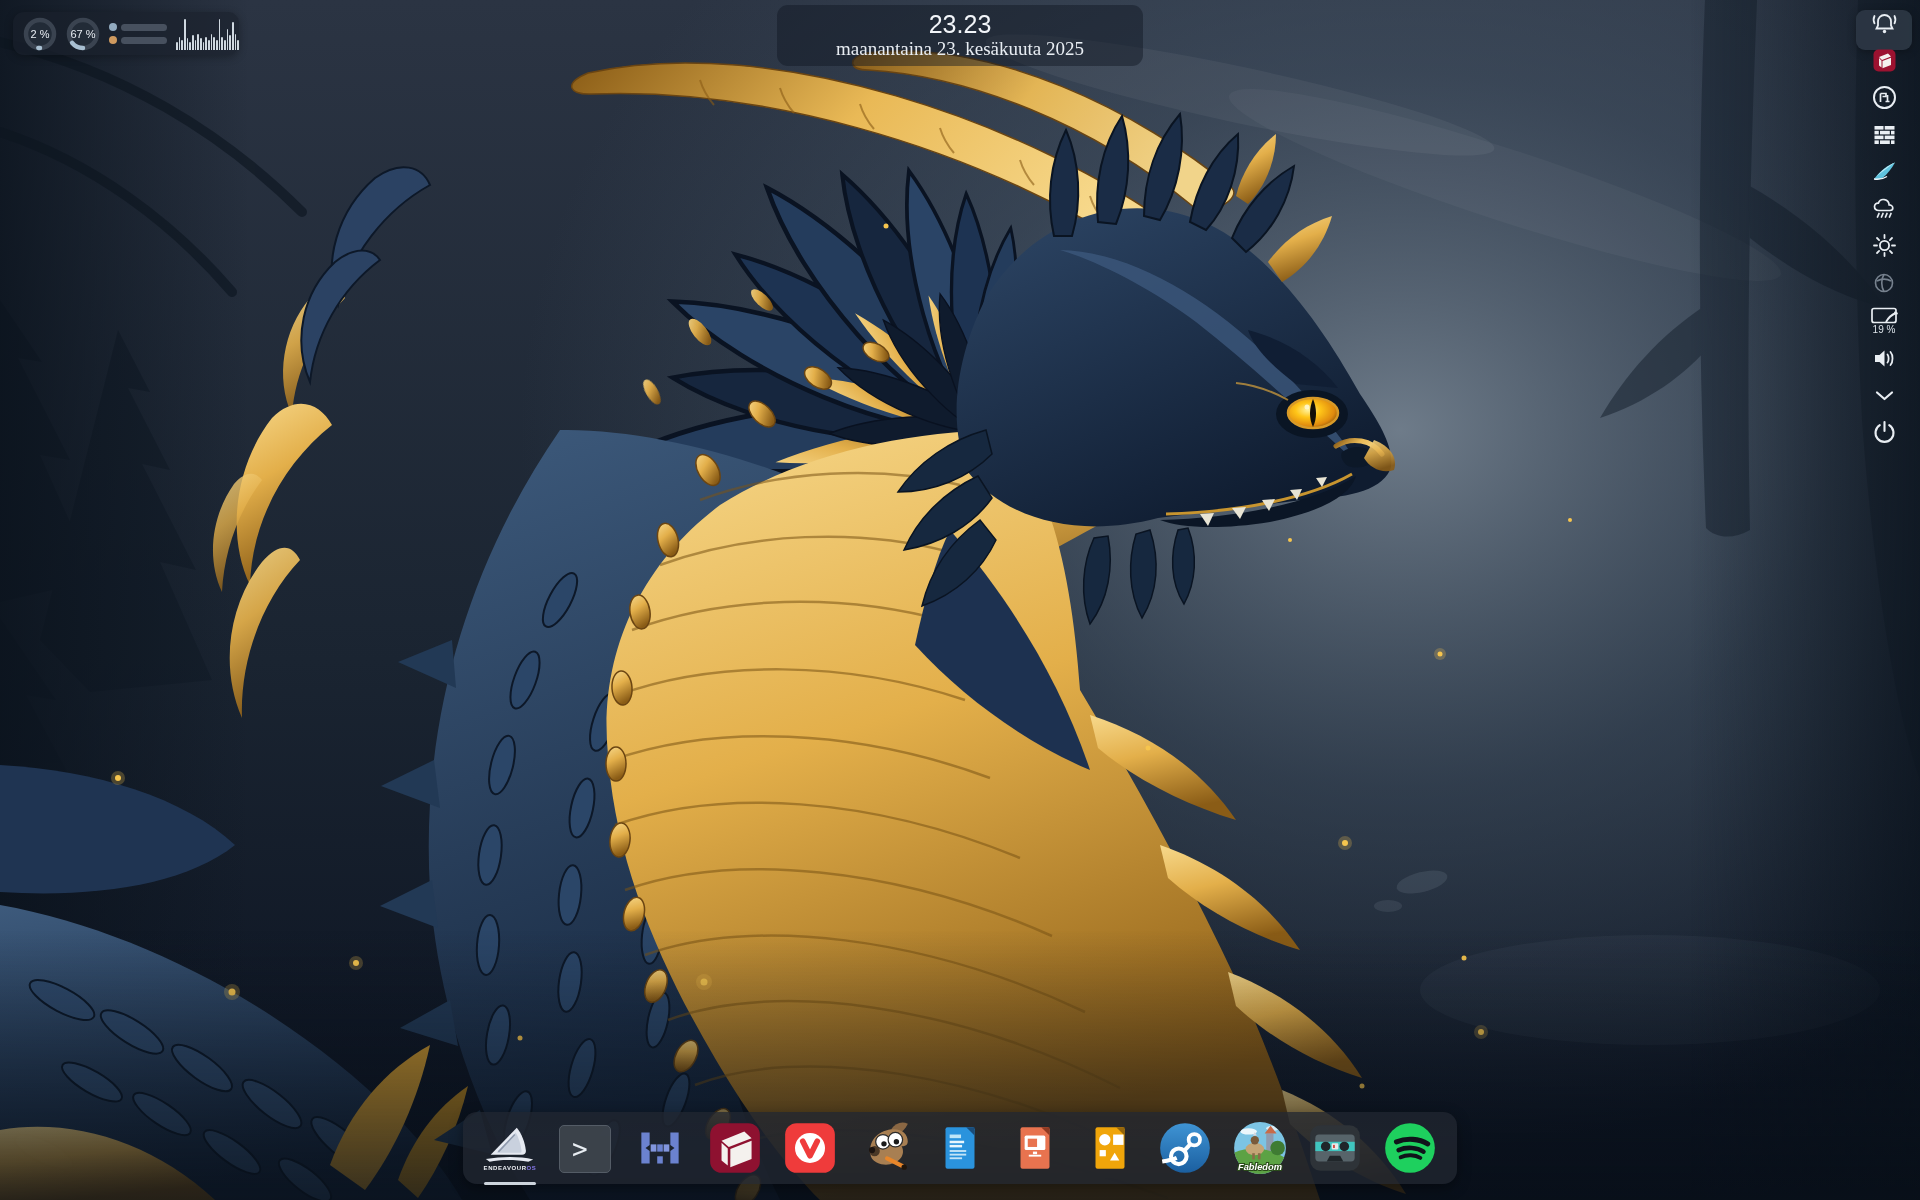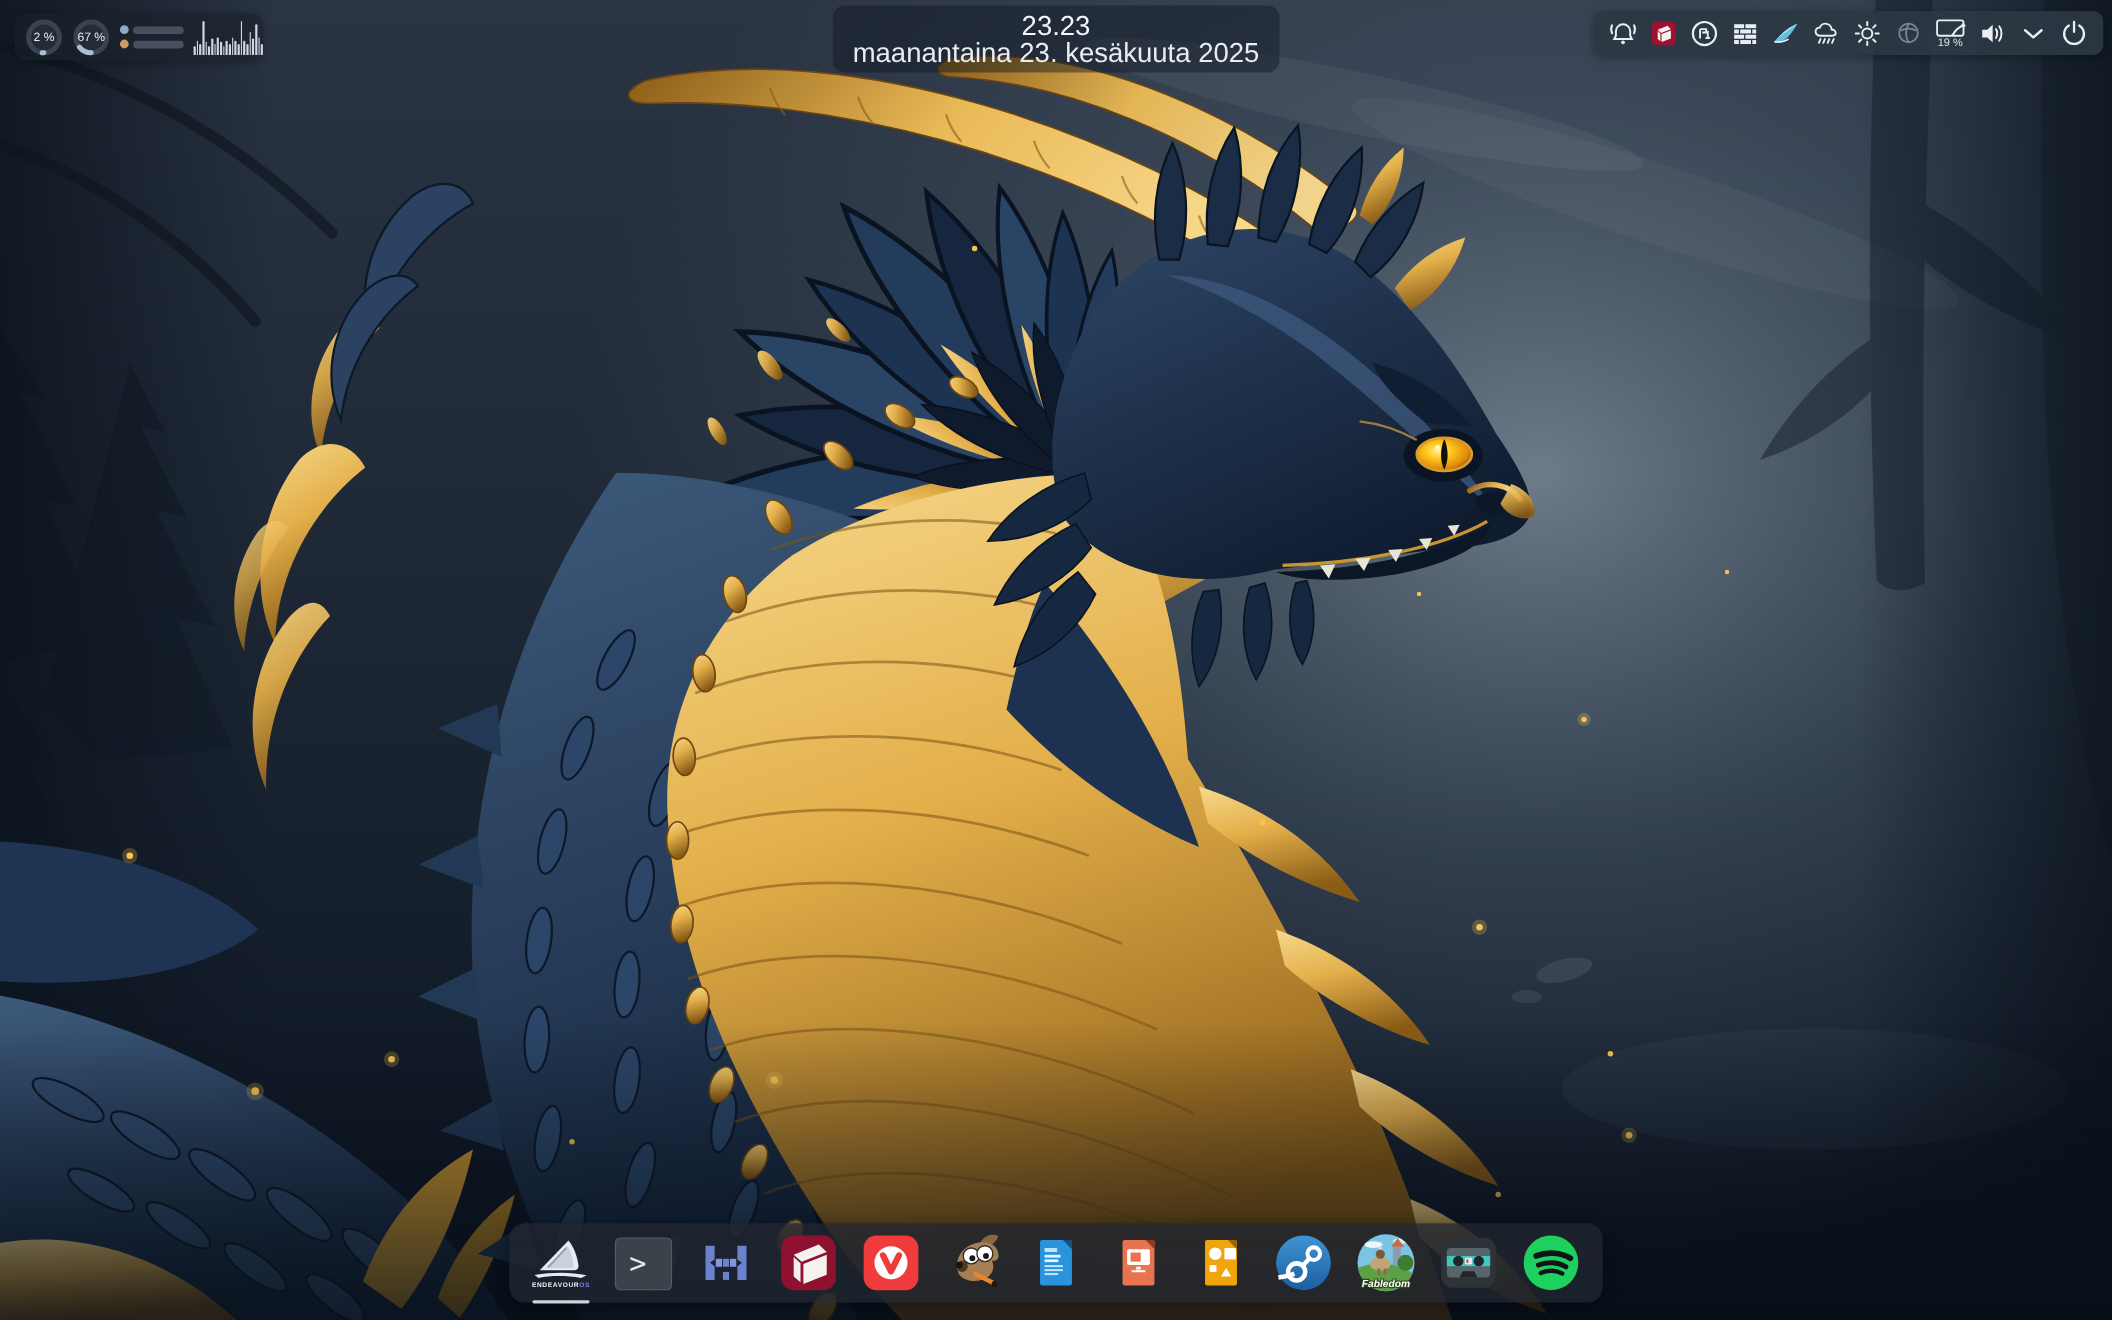--- a/index.html
+++ b/index.html
@@ -21,26 +21,26 @@
   .legend-dot{width:8px;height:8px;border-radius:50%;flex:0 0 auto;}
   .meter .track{width:46px;height:7px;border-radius:4px;background:#47505e;}
   #hist{width:64px;height:32px;display:flex;align-items:flex-end;}
   #hist span{width:2px;margin-right:1px;background:#cfd8e0;border-radius:1px 1px 0 0;}
 
   
   #clock{position:absolute;left:50%;top:5px;transform:translateX(-50%);
          min-width:330px;padding:6px 18px 7px;text-align:center;
          background:rgba(15,23,33,.45);border-radius:11px;}
   #clock .time{font-size:25px;line-height:27px;color:#f2f5f9;}
-  #clock .date{font-size:25px;line-height:21px;color:#e8edf3;}
+  #clock .date{font-size:19px;line-height:21px;color:#e8edf3;font-family:Liberation Serif, serif;}
 
   
   #tray{position:absolute;right:8px;top:10px;height:40px;
         background:rgba(45,55,68,.92);border-radius:9px;display:flex;
-        align-items:center;gap:10px;padding:0 13px;box-shadow:0 2px 8px rgba(0,0,0,.3);}
+        align-items:center;gap:10px;padding:0 13px;box-shadow:0 2px 8px rgba(0,0,0,.3);flex-direction:column;}
   .tray-icon{width:27px;height:27px;display:flex;align-items:center;justify-content:center;flex:0 0 auto;}
   .tray-icon svg{display:block;}
   .tray-cell{display:flex;flex-direction:column;align-items:center;justify-content:center;height:40px;}
   .tray-cell .pct{font-size:10px;line-height:10px;color:#dde4ea;margin-top:-1px;}
 
   
   #dock{position:absolute;left:50%;bottom:16px;transform:translateX(-50%);
         height:72px;background:rgba(33,39,49,.78);border-radius:14px;
         display:flex;align-items:center;gap:17px;padding:0 18px;
         box-shadow:0 4px 14px rgba(0,0,0,.4);}

